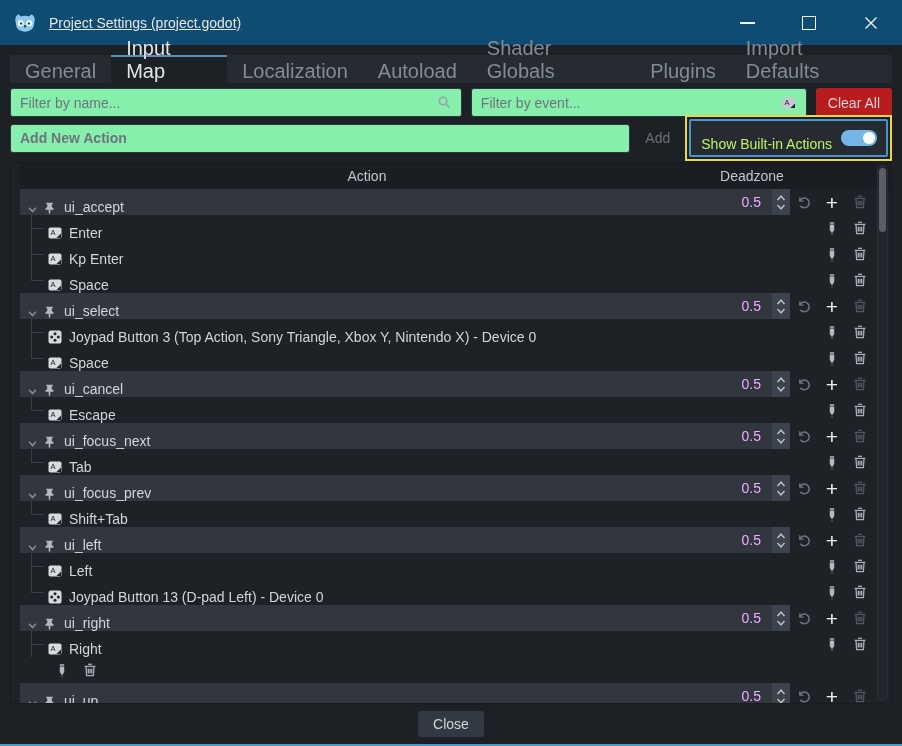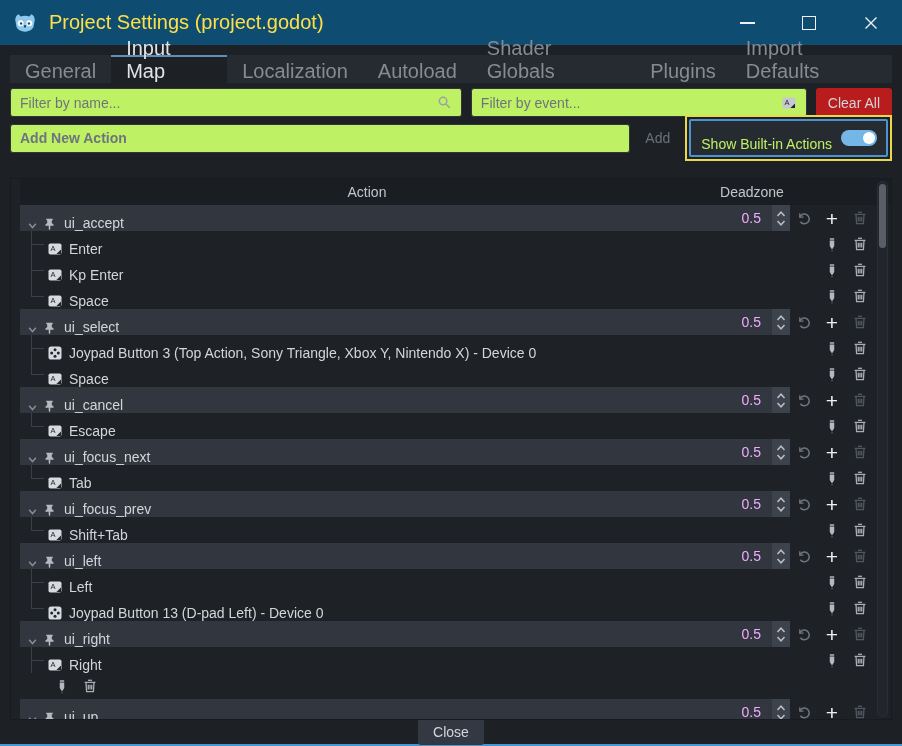--- a/index.html
+++ b/index.html
@@ -5,49 +5,49 @@
   * { box-sizing: border-box; margin: 0; padding: 0; }
   html,body { width:902px; height:746px; background:#101317; }
   body { font-family:"Liberation Sans", sans-serif; }
   .window{
     width:902px; height:746px; display:flex; flex-direction:column;
     background:#1d2126; border-bottom:2px solid #4796cd;
   }
   
   .titlebar{ height:45px; flex:none; background:#0e4c72; display:flex; align-items:center; padding-left:12px; }
   .titlebar .gd-logo{ width:26px; height:26px; flex:none; }
-  .titlebar .title{ color:#fde047; font-size:20px; margin-left:11px; flex:1; white-space:nowrap; }
+  .titlebar .title{ color:#e5e5e5; font-size:14px; margin-left:11px; flex:1; white-space:nowrap;text-decoration:underline; }
   .win-controls{ display:flex; height:100%; }
   .win-btn{ width:62px; height:100%; display:flex; align-items:center; justify-content:center; cursor:default; }
   .glyph-min{ width:15px; height:2px; background:#eef2f5; }
   .glyph-max{ width:14px; height:14px; border:1.5px solid #eef2f5; }
   
   .content{ flex:1; display:flex; flex-direction:column; padding:0 10px; min-height:0; }
   
   .tabbar{ margin-top:10px; height:28px; display:flex; background:#262b32; flex:none; }
   .tab{ padding:0 15px; display:flex; align-items:flex-end; color:#858b95; font-size:20px; cursor:default; }
   .tab.active{ background:#1d2126; color:#e0e3e7; border-top:2px solid #5b8fba; padding-top:0; }
   
   .filter-row{ margin-top:5px; height:29px; display:flex; gap:9px; flex:none; align-items:stretch; }
-  .text-input{ background:#bef264; border:1px solid #30353c; border-radius:3px; display:flex; align-items:center; padding:0 9px; gap:6px; }
+  .text-input{ background:#86efac; border:1px solid #30353c; border-radius:3px; display:flex; align-items:center; padding:0 9px; gap:6px; }
   .text-input .ph{ color:#6e747d; font-size:14px; flex:1; white-space:nowrap; }
   .input-name{ flex:4.1; }
   .input-event{ flex:3; }
   .btn{ background:#b91c1c; border-radius:3px; color:#d2d5da; display:flex; align-items:center; padding:0 12px; font-size:14px; cursor:default; }
   
   .add-row{ margin-top:3px; height:36px; display:flex; align-items:center; gap:4px; flex:none; }
   .add-input{ flex:1; height:29px;font-weight:bold; }
   .add-btn{ color:#6a707a; font-size:14px; padding:0 11px; flex:none; }
   .builtin-wrap{ flex:none; border:2px solid #e8d84a; padding:2px; }
   .builtin{ border:2px solid #4b94cf; border-radius:2px; background:#262b32; display:flex; align-items:center; gap:9px; padding:3px 9px 3px 10px; }
   .builtin .lbl{ color:#bef264; font-size:14px; white-space:nowrap;margin-top:12px; }
   .toggle{ width:36px; height:16px; border-radius:9px; background:#74b6e6; position:relative; flex:none; }
   .toggle .knob{ position:absolute; right:2px; top:2px; width:12px; height:12px; border-radius:50%; background:#ffffff; }
   
-  .tree{ margin-top:22px; height:542px; flex:none; background:#1e2227; border:1px solid #171a1f;
+  .tree{ margin-top:6px; height:542px; flex:none; background:#1e2227; border:1px solid #171a1f;
          position:relative; overflow:hidden; padding-left:9px; }
   .tree-header{ height:26px; background:#1a1e23; display:flex; color:#c2c6cc; font-size:14px; }
   .h-action{ width:694px; text-align:center; line-height:26px; }
   .h-dead{ width:76px; text-align:center; line-height:26px; }
   .row{ height:26px; display:flex; }
   .row-main{ width:770px; display:flex; align-items:flex-end; position:relative; padding-left:4px; }
   .row.action .row-main{ background:#32373f; }
   .row .label{ color:#d2d6da; font-size:14px; margin-left:6px; white-space:nowrap; }
   .chev{ width:16px; display:flex; justify-content:center; flex:none; }
   .pinw{ width:18px; display:flex; justify-content:center; flex:none; }

